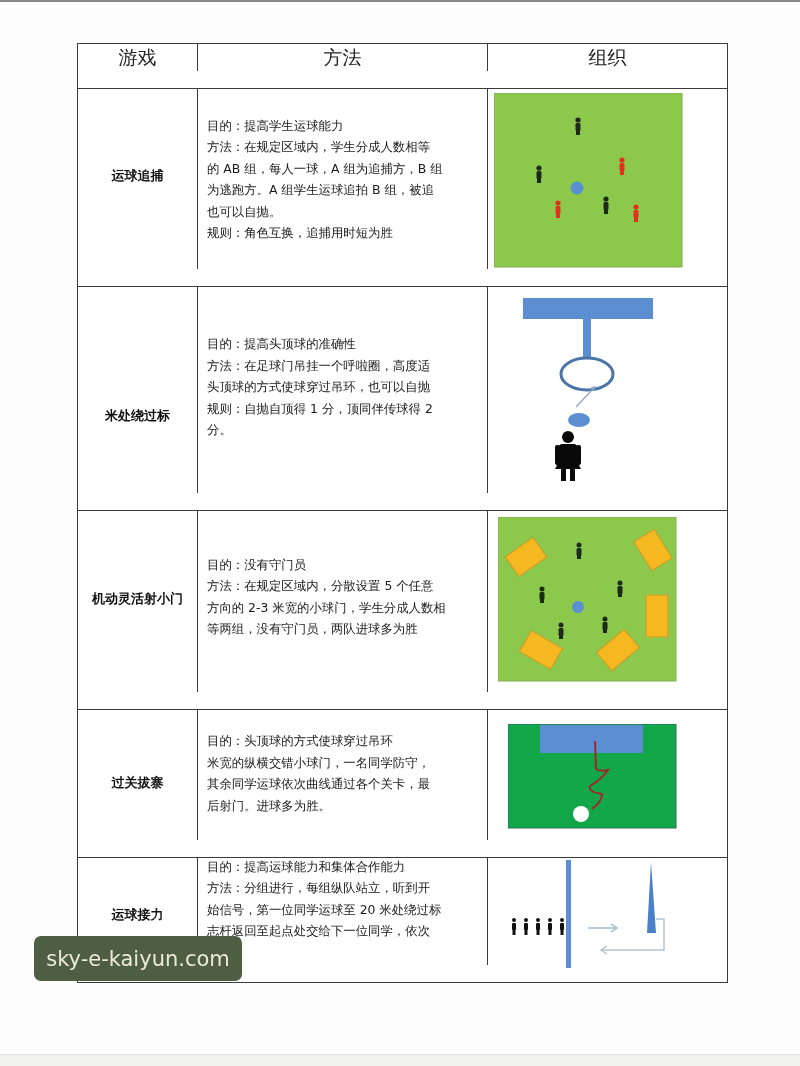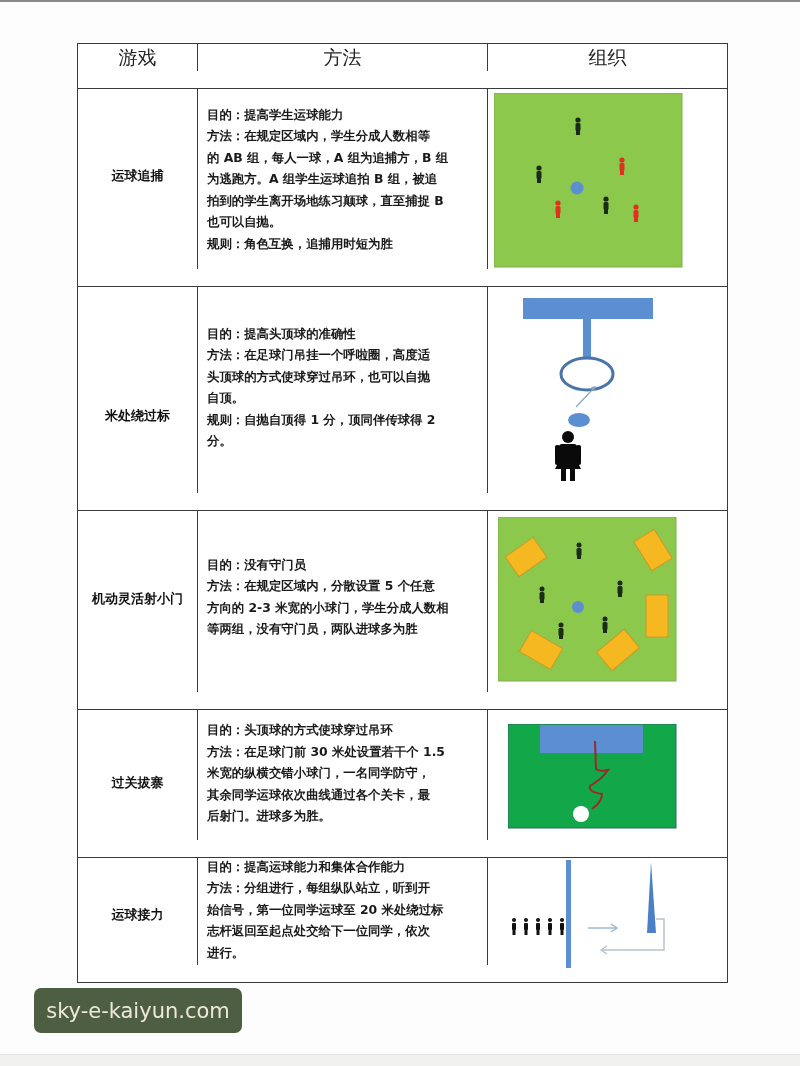--- a/index.html
+++ b/index.html
@@ -17,24 +17,24 @@
   }
   .row { position: absolute; left: 0; width: 649px; border-bottom: 1px solid #3a3a3a; box-sizing: border-box; }
   .row:last-child { border-bottom: none; }
   .cell { position: absolute; top: 0; bottom: 17px; box-sizing: border-box; }
   .c1 { left: 0; width: 120px; border-right: 1px solid #3a3a3a; display: flex; align-items: center; justify-content: center; }
   .c2 { left: 120px; width: 290px; border-right: 1px solid #3a3a3a; display: flex; align-items: center; }
   .c3 { left: 410px; width: 239px; font-family: Liberation Serif, serif; }
   .hdr-text { font-size: 19px; color: #222; }
   .game-name { font-size: 13px; font-weight: bold; color: #111; }
   .method { padding: 0 8px 0 9px; font-size: 12.4px; line-height: 21.5px; color: #1a1a1a; }
-  .method div { margin: 0; font-weight: bold; }
+  .method div { margin: 0; }
   .diagram { position: absolute; }
   .watermark {
-    position: absolute; left: 34px; top: 988px; width: 208px; height: 45px;
+    position: absolute; left: 34px; top: 936px; width: 208px; height: 45px;
     background: #4d5e42; border-radius: 7px; color: #ece9dc;
     font-size: 21px; display: flex; align-items: center; justify-content: center;
     font-family: "DejaVu Sans", sans-serif;
   }
 </style>
 </head>
 <body>
 
 <div class="top-bar"></div>
 
@@ -55,21 +55,20 @@
   <div class="row" style="top:45px;height:198px;">
     <div class="cell c1">
         <span class="game-name" style="margin-top:-6px">运球追捕</span>
       </div>
     <div class="cell c2">
       <div class="method">
         <div>目的：提高学生运球能力</div>
         <div>方法：在规定区域内，学生分成人数相等</div>
         <div>的 AB 组，每人一球，A 组为追捕方，B 组</div>
         <div>为逃跑方。A 组学生运球追拍 B 组，被追</div>
-        <div>拍到的学生离开场地练习颠球，直至捕捉 B</div>
         <div>也可以自抛。</div>
         <div>规则：角色互换，追捕用时短为胜</div>
       </div>
     </div>
     <div class="cell c3">
       <svg class="diagram" style="left:6px;top:4px;" width="190" height="175" viewBox="0 0 190 175">
         <rect x="0" y="0" width="188" height="174" fill="#8cc84b" stroke="#7fae52" stroke-width="1"></rect>
         <g fill="#1c2a18">
           <circle cx="84" cy="27" r="2.6"></circle>
             <rect x="81.5" y="30" width="5" height="8" rx="1.5"></rect>
@@ -99,21 +98,20 @@
 
   <div class="row" style="top:243px;height:224px;">
     <div class="cell c1">
         <span class="game-name" style="margin-top:52px">米处绕过标</span>
       </div>
     <div class="cell c2">
       <div class="method" style="margin-top:-6px">
         <div>目的：提高头顶球的准确性</div>
         <div>方法：在足球门吊挂一个呼啦圈，高度适</div>
         <div>头顶球的方式使球穿过吊环，也可以自抛</div>
-        <div>自顶。</div>
         <div>规则：自抛自顶得 1 分，顶同伴传球得 2</div>
         <div>分。</div>
       </div>
     </div>
     <div class="cell c3">
       <svg class="diagram" style="left:0;top:0;" width="238" height="222" viewBox="0 0 238 222">
         <rect x="35" y="11" width="130" height="21" fill="#5b8fd1"></rect>
         <rect x="95" y="32" width="8" height="40" fill="#5b8fd1"></rect>
         <ellipse cx="99" cy="87" rx="26" ry="16" fill="none" stroke="#4a74a8" stroke-width="3"></ellipse>
         <line x1="88" y1="120" x2="105" y2="102" stroke="#8aa6c4" stroke-width="1.2"></line>
@@ -176,21 +174,20 @@
     </div>
   </div>
 
   <div class="row" style="top:666px;height:148px;">
     <div class="cell c1">
         <span class="game-name" style="margin-top:16px">过关拔寨</span>
       </div>
     <div class="cell c2">
       <div class="method" style="margin-top:-4px">
         <div>目的：头顶球的方式使球穿过吊环</div>
-        <div>方法：在足球门前 30 米处设置若干个 1.5</div>
         <div>米宽的纵横交错小球门，一名同学防守，</div>
         <div>其余同学运球依次曲线通过各个关卡，最</div>
         <div>后射门。进球多为胜。</div>
       </div>
     </div>
     <div class="cell c3">
       <svg class="diagram" style="left:20px;top:14px;" width="170" height="106" viewBox="0 0 170 106">
         <rect x="0" y="0" width="168" height="104" fill="#12a84a" stroke="#2b6b5a" stroke-width="1"></rect>
         <rect x="32" y="1" width="103" height="28" fill="#5b8fd1"></rect>
         <path d="M87,17 L88,45 Q92,48 100,46 Q94,55 82,62 Q80,68 94,70 Q94,78 84,85" fill="none" stroke="#a0262a" stroke-width="2"></path>

